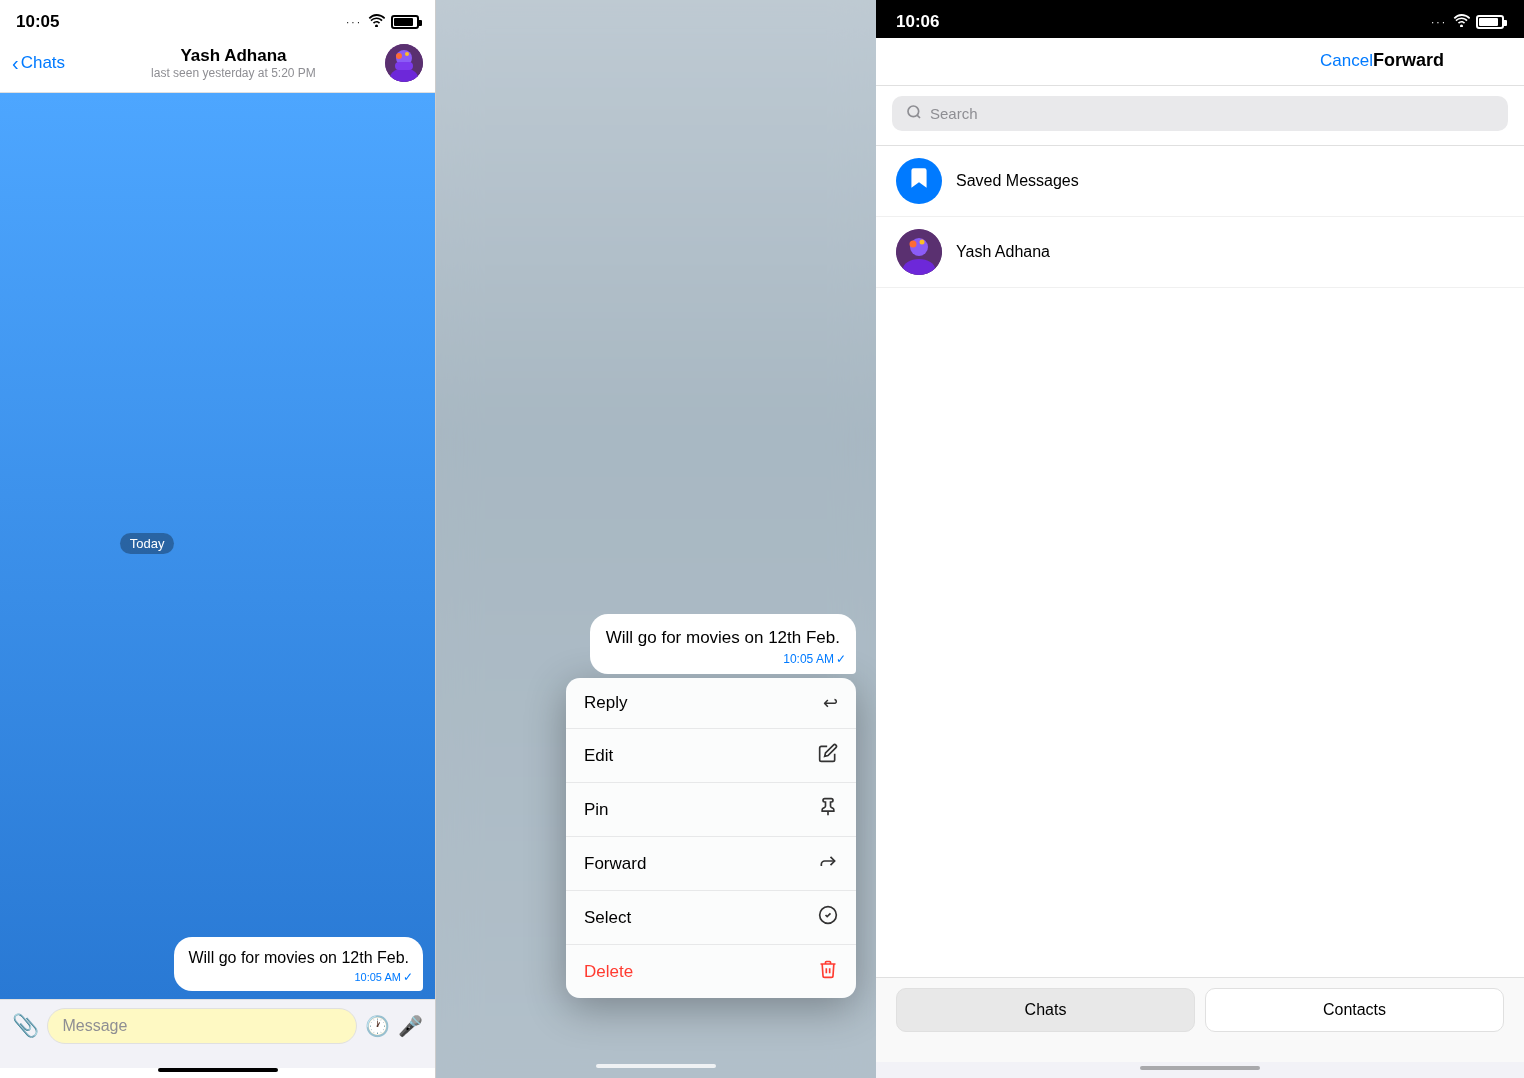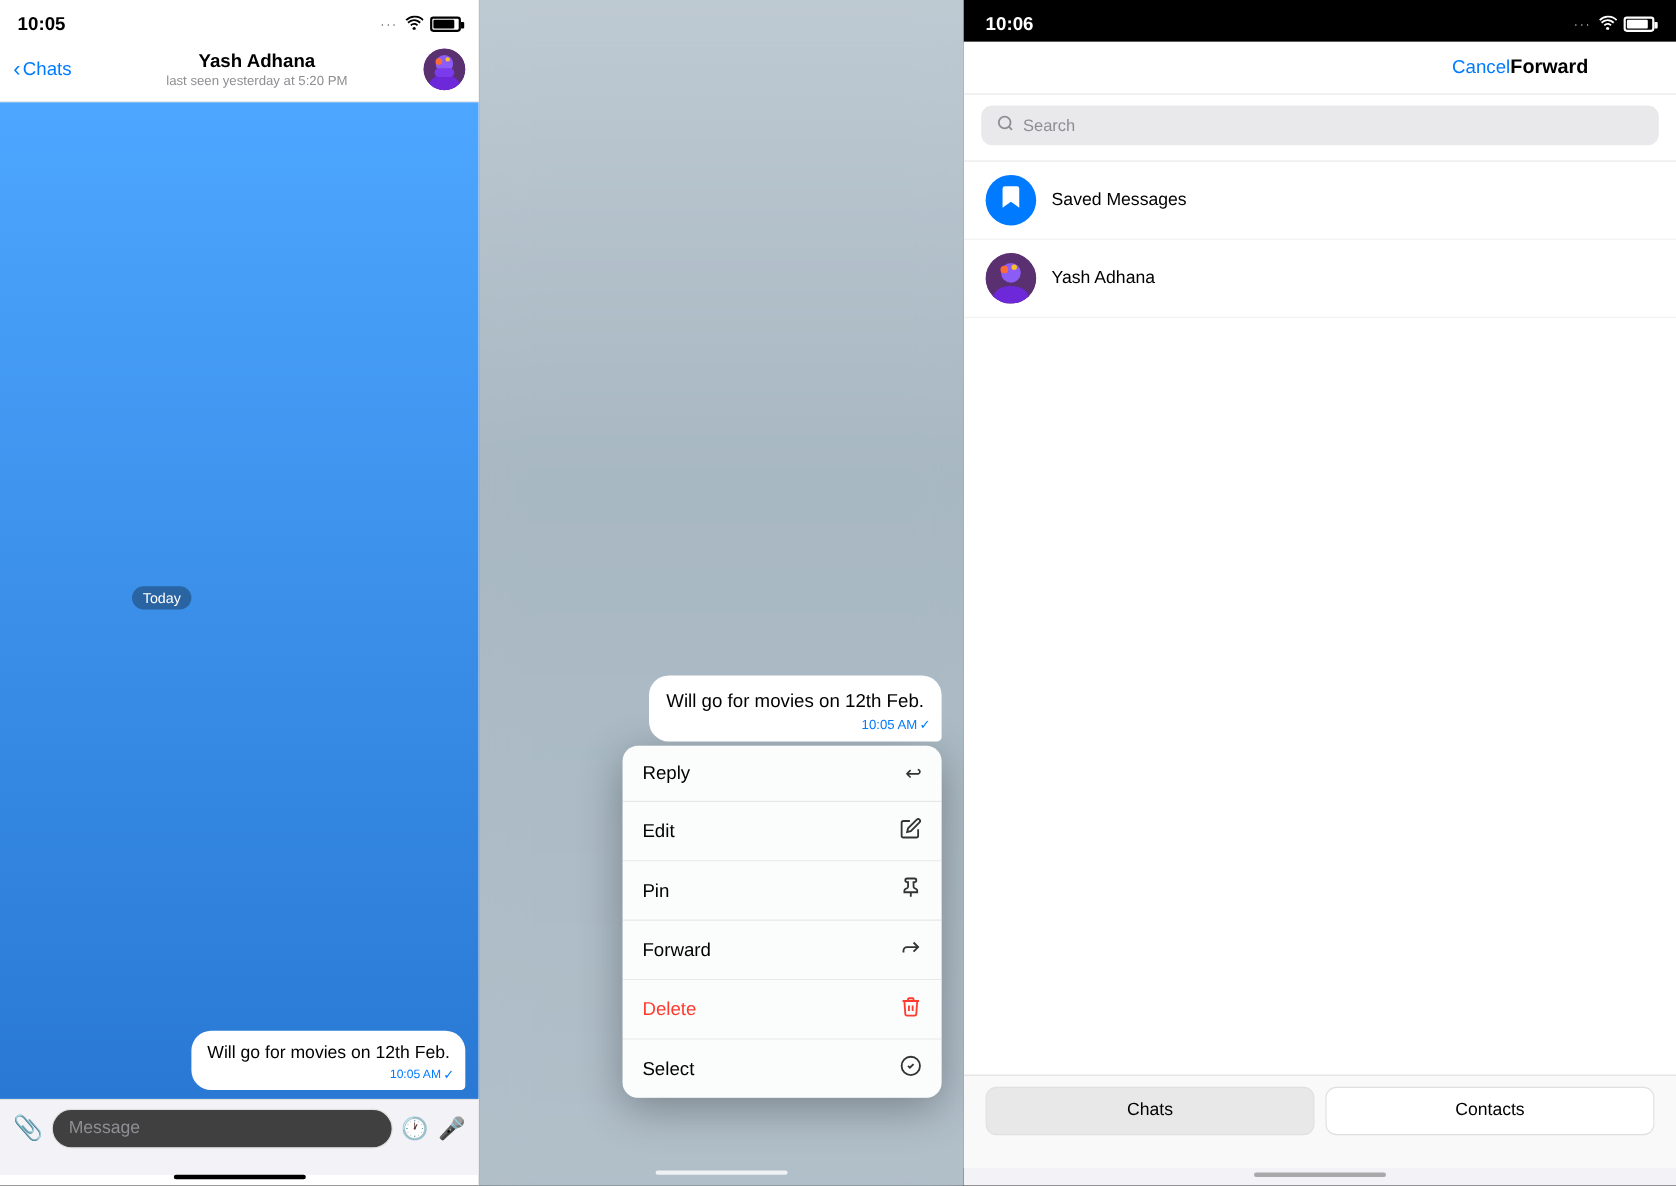--- a/index.html
+++ b/index.html
@@ -157,21 +157,21 @@
       background: #f2f2f7;
       border-top: 1px solid #e0e0e0;
       padding: 8px 12px 24px;
       display: flex;
       align-items: center;
       gap: 8px;
     }
     .attach-btn { color: #8e8e93; font-size: 22px; cursor: pointer; }
     .message-input {
       flex: 1;
-      background: #404040;
+      background: #fef9c3;
       border: 1px solid #e0e0e0;
       border-radius: 20px;
       padding: 8px 14px;
       font-size: 16px;
       color: #8e8e93;
     }
     .emoji-btn, .voice-btn { color: #8e8e93; font-size: 20px; cursor: pointer; }
     .home-indicator-1 {
       width: 120px; height: 4px;
       background: #000;
@@ -522,36 +522,36 @@
       <div class="context-item">
         <span class="context-label">Forward</span>
         <span class="context-icon">
           <svg width="20" height="20" viewBox="0 0 24 24" fill="none" stroke="#333" stroke-width="2">
             <polyline points="15 17 20 12 15 7"></polyline>
             <path d="M4 18v-2a4 4 0 014-4h12"></path>
           </svg>
         </span>
       </div>
       <div class="context-item">
+        <span class="context-label">Select</span>
+        <span class="context-icon">
+          <svg width="20" height="20" viewBox="0 0 24 24" fill="none" stroke="#333" stroke-width="2">
+            <circle cx="12" cy="12" r="10"></circle>
+            <polyline points="9 12 11 14 15 10"></polyline>
+          </svg>
+        </span>
+      </div>
+      <div class="context-item">
         <span class="context-label delete-label">Delete</span>
         <span class="context-icon delete-icon">
           <svg width="20" height="20" viewBox="0 0 24 24" fill="none" stroke="#ff3b30" stroke-width="2">
             <polyline points="3 6 5 6 21 6"></polyline>
             <path d="M19 6l-1 14a2 2 0 01-2 2H8a2 2 0 01-2-2L5 6"></path>
             <path d="M10 11v6M14 11v6"></path>
             <path d="M9 6V4a1 1 0 011-1h4a1 1 0 011 1v2"></path>
-          </svg>
-        </span>
-      </div>
-      <div class="context-item">
-        <span class="context-label">Select</span>
-        <span class="context-icon">
-          <svg width="20" height="20" viewBox="0 0 24 24" fill="none" stroke="#333" stroke-width="2">
-            <circle cx="12" cy="12" r="10"></circle>
-            <polyline points="9 12 11 14 15 10"></polyline>
           </svg>
         </span>
       </div>
     </div>
   </div>
   <div class="home-indicator-2"></div>
 </div>
 
 <div class="panel3">
 

